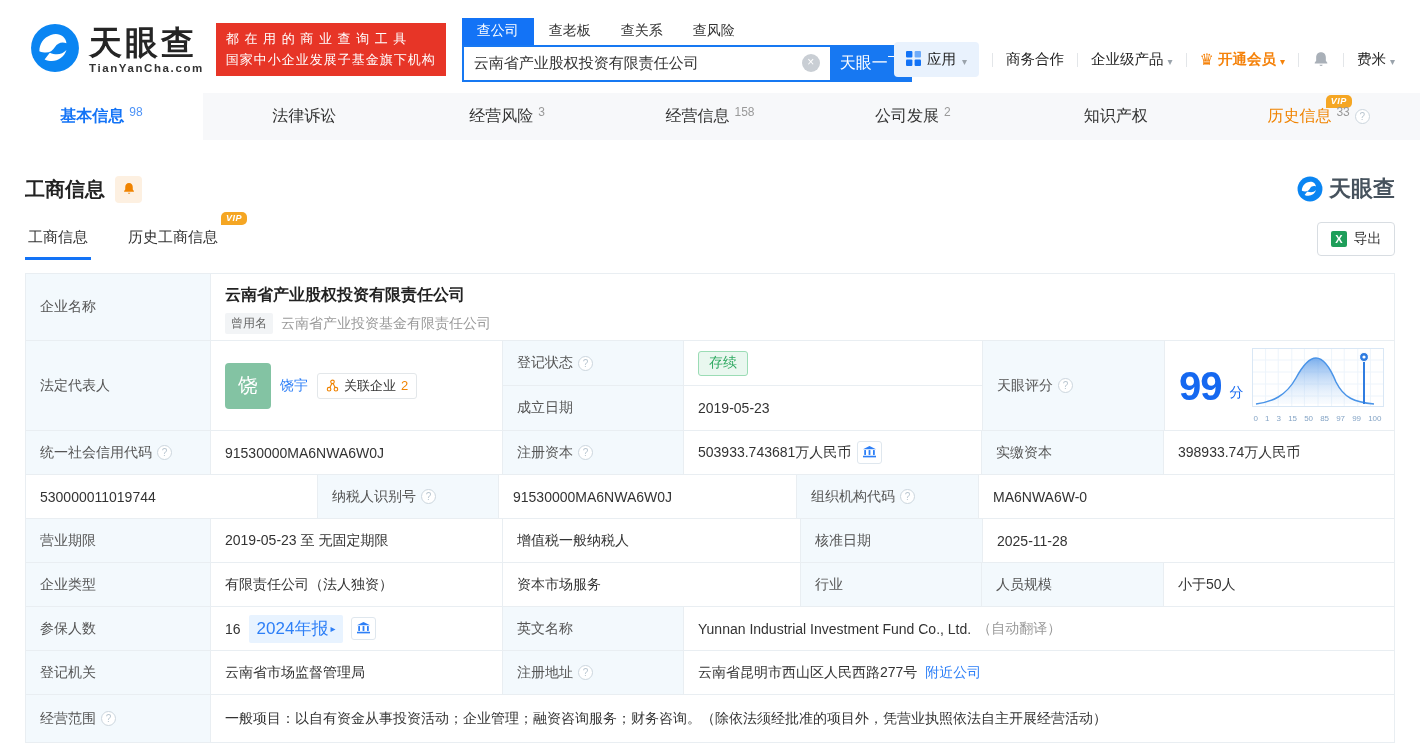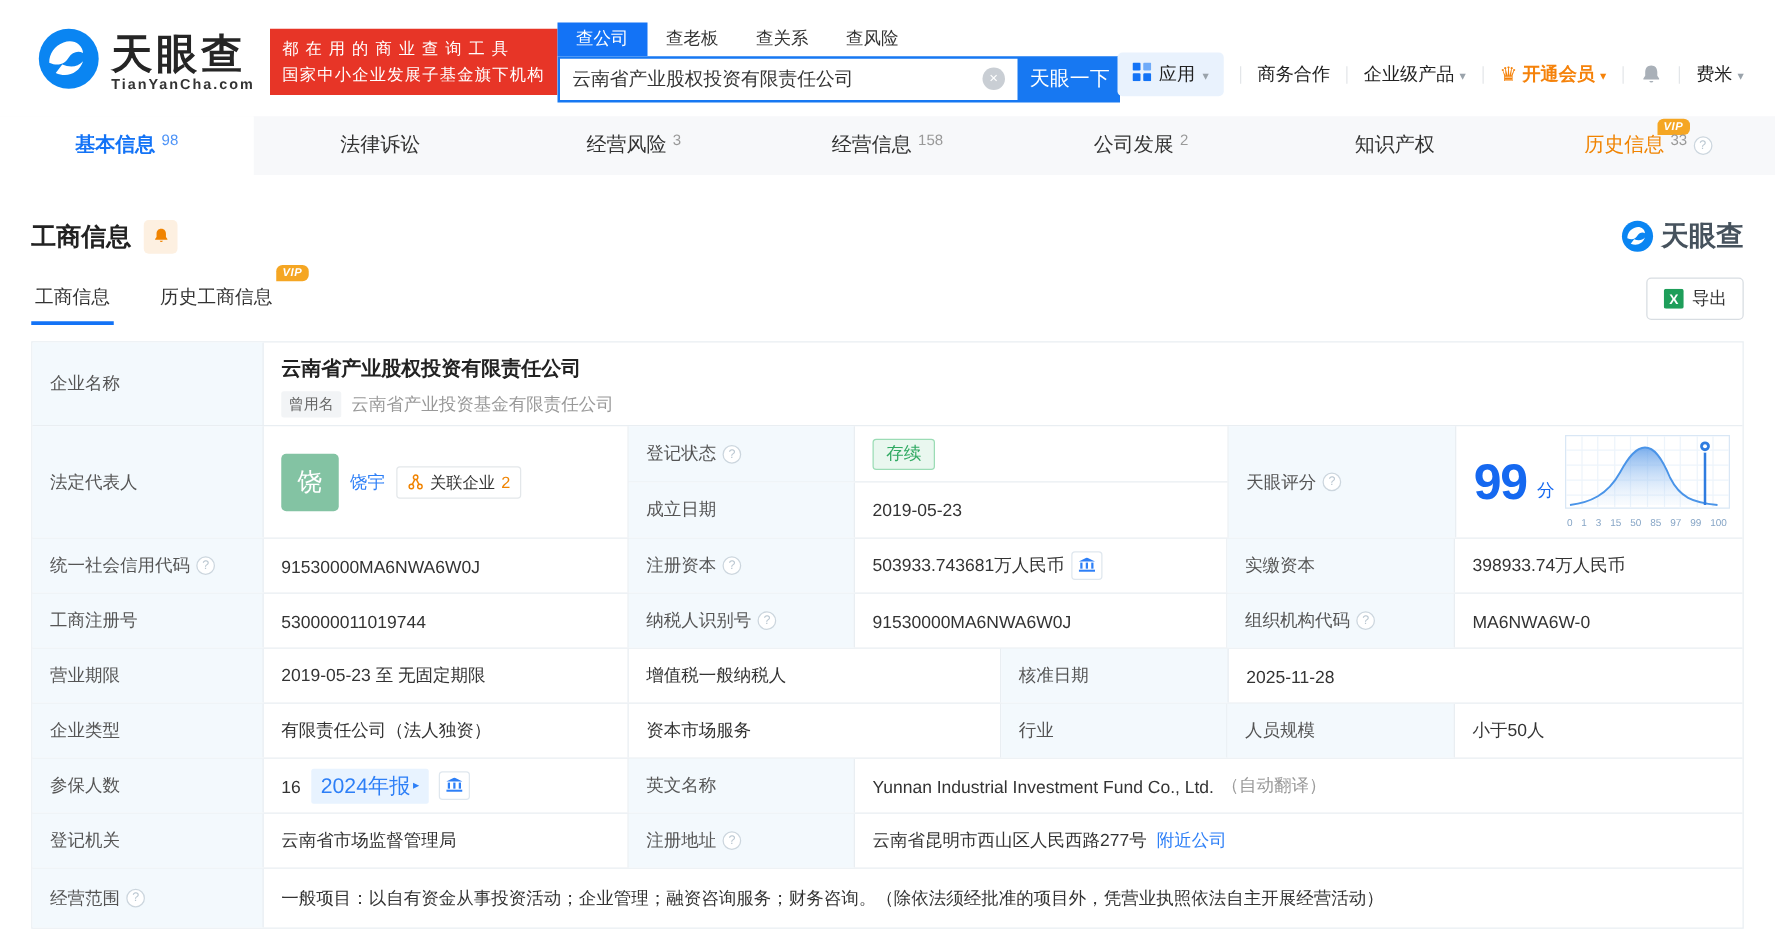--- a/index.html
+++ b/index.html
@@ -6,21 +6,21 @@
   body {
     width:1420px; height:755px; overflow:hidden; background:#fff;
     font-family:"Liberation Sans","DejaVu Sans",sans-serif; color:#333;
   }
   
   .header { height:93px; display:flex; align-items:center; padding:6px 25px 0 30px; position:relative; }
   .logo { display:flex; align-items:center; gap:9px; cursor:pointer; }
   .logo-txt .cn { font-size:33px; font-weight:bold; color:#252525; letter-spacing:3px; line-height:1; }
   .logo-txt .en { font-size:11.5px; font-weight:bold; color:#333; letter-spacing:1.6px; margin-top:3px; }
   .red-badge { background:#e73527; color:#fff; font-size:13px; line-height:1.6; padding:6px 10px; margin-left:12px; letter-spacing:1px; white-space:nowrap; }
-  .search-area { }
+  .search-area { margin-left:16px; }
   .search-tabs { display:flex; }
   .search-tabs .stab { font-size:14px; padding:4px 15px 5px; color:#333; cursor:pointer; }
   .search-tabs .stab.active { background:#1373f6; color:#fff; }
   .search-row { display:flex; }
   .search-box { width:370px; height:37px; border:2px solid #1778f2; background:#fff; display:flex; align-items:center; }
   .search-box input { border:none; outline:none; flex:1; font-size:15px; padding:0 10px; color:#333; font-family:inherit; background:transparent; }
   .clear-btn { width:18px; height:18px; border-radius:50%; background:#c9ced4; color:#fff; text-align:center; line-height:17px; font-size:12px; margin-right:10px; cursor:pointer; flex:none; }
   .clear-btn::before { content:"×"; }
   .search-btn { width:80px; height:37px; background:#1778f2; color:#fff; border:none; font-size:16px; font-family:inherit; cursor:pointer; }
   .header-right { position:absolute; right:25px; top:42px; display:flex; align-items:center; gap:13px; font-size:14.5px; color:#222; }
@@ -369,23 +369,20 @@
             </svg>
         </span>
       </div>
       <div class="cell lbl w5">
           <span>实缴资本</span>
         </div>
       <div class="cell grow">398933.74万人民币</div>
     </div>
 
     <div class="row">
-      <div class="cell lbl w1">
-          <span>工商注册号</span>
-        </div>
       <div class="cell w2">530000011019744</div>
       <div class="cell lbl w3">
           <span>纳税人识别号</span>
           <span class="help"></span>
         </div>
       <div class="cell w4">91530000MA6NWA6W0J</div>
       <div class="cell lbl w5">
           <span>组织机构代码</span>
           <span class="help"></span>
         </div>

